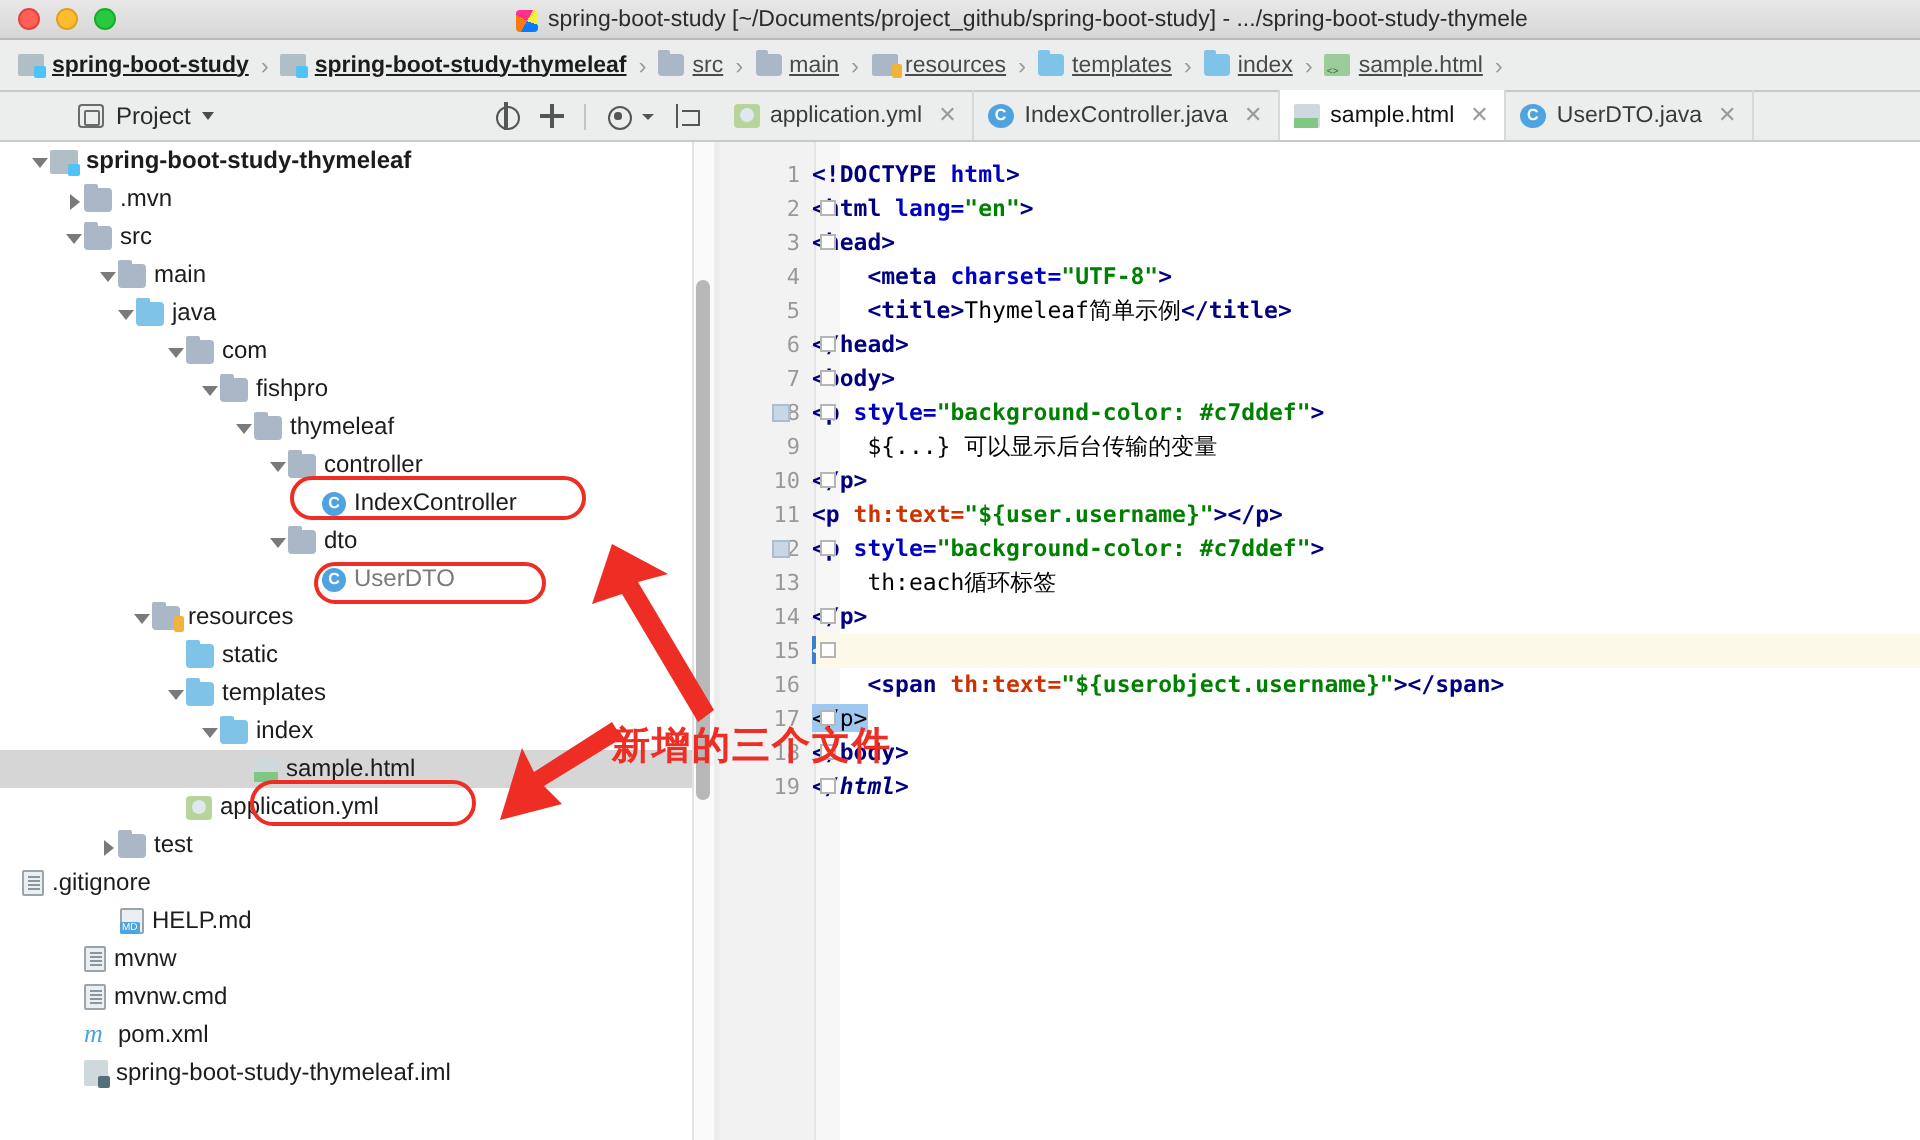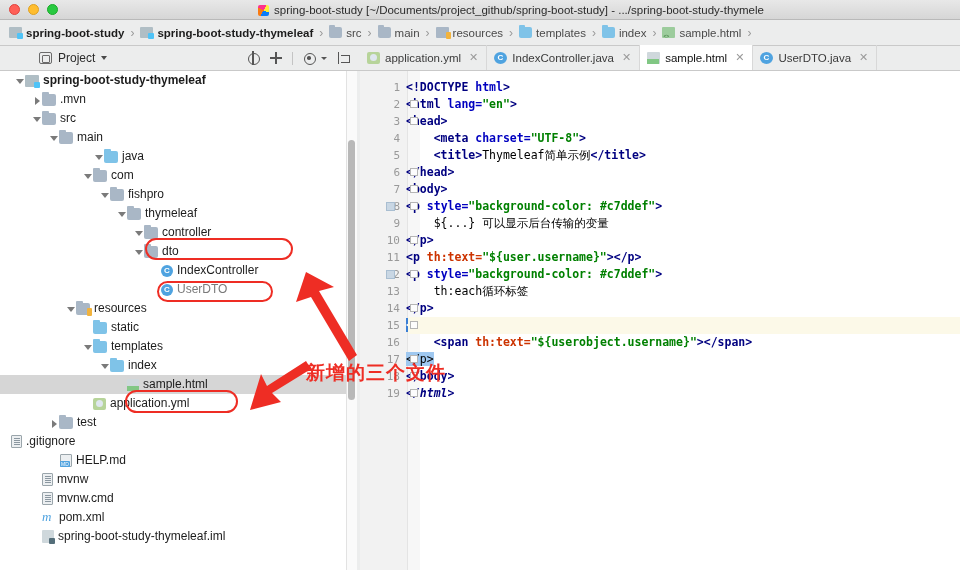--- a/index.html
+++ b/index.html
@@ -41,21 +41,21 @@
   }
 
   
   .breadcrumb {
     position:absolute; left:0; top:20px; width:960px; height:26px;
     background:#eceded; border-bottom:1px solid #c9c9c9;
     display:flex; align-items:center; padding-left:6px; gap:0;
     font-size:11.5px; color:#4a4a4a;
   }
   .crumb { display:flex; align-items:center; gap:4px; padding:0 3px;}
-  .crumb .lbl { white-space:nowrap; }
+  .crumb .lbl { white-space:nowrap;text-decoration:underline; }
   .crumb.bold .lbl { font-weight:bold; color:#1c1c1c; }
   .sep { color:#9a9a9a; padding:0 3px; font-size:12px; }
 
   
   .ico { width:13px;height:11px;flex:0 0 auto; position:relative; display:inline-block;}
   .ico.folder { background:#a9b7c6; border-radius:1px 2px 2px 2px; }
   .ico.folder:before{ content:""; position:absolute; left:0; top:-2px; width:6px;height:3px;background:#a9b7c6;border-radius:1px 1px 0 0;}
   .ico.folder.blue { background:#7fc3e8; }
   .ico.folder.blue:before{ background:#7fc3e8; }
   .ico.module { background:#b0bec5; border-radius:1px;}
@@ -314,21 +314,21 @@
       <div class="row" style="padding-left: 31px;">
         <span class="arrow down"></span>
         <span class="rico f-grey"></span>
         <span class="rlabel">src</span>
       </div>
       <div class="row" style="padding-left: 48px;">
         <span class="arrow down"></span>
         <span class="rico f-grey"></span>
         <span class="rlabel">main</span>
       </div>
-      <div class="row" style="padding-left: 93px;">
+      <div class="row" style="padding-left: 57px;">
         <span class="arrow down"></span>
         <span class="rico f-blue"></span>
         <span class="rlabel">java</span>
       </div>
       <div class="row" style="padding-left: 82px;">
         <span class="arrow down"></span>
         <span class="rico f-grey"></span>
         <span class="rlabel">com</span>
       </div>
       <div class="row" style="padding-left: 99px;">
@@ -339,29 +339,29 @@
       <div class="row" style="padding-left: 116px;">
         <span class="arrow down"></span>
         <span class="rico f-grey"></span>
         <span class="rlabel">thymeleaf</span>
       </div>
       <div class="row" style="padding-left: 133px;">
         <span class="arrow down"></span>
         <span class="rico f-grey"></span>
         <span class="rlabel">controller</span>
       </div>
-      <div class="row" style="padding-left: 133px;">
-        <span class="arrow down"></span>
-        <span class="rico f-grey"></span>
-        <span class="rlabel">dto</span>
-      </div>
       <div class="row" style="padding-left: 150px;">
         <span class="arrow"></span>
         <span class="rico f-class"></span>
         <span class="rlabel">IndexController</span>
+      </div>
+      <div class="row" style="padding-left: 133px;">
+        <span class="arrow down"></span>
+        <span class="rico f-grey"></span>
+        <span class="rlabel">dto</span>
       </div>
       <div class="row" style="padding-left: 150px;">
         <span class="arrow"></span>
         <span class="rico f-class"></span>
         <span class="rlabel grey">UserDTO</span>
       </div>
       <div class="row" style="padding-left: 65px;">
         <span class="arrow down"></span>
         <span class="rico f-res"></span>
         <span class="rlabel">resources</span>

